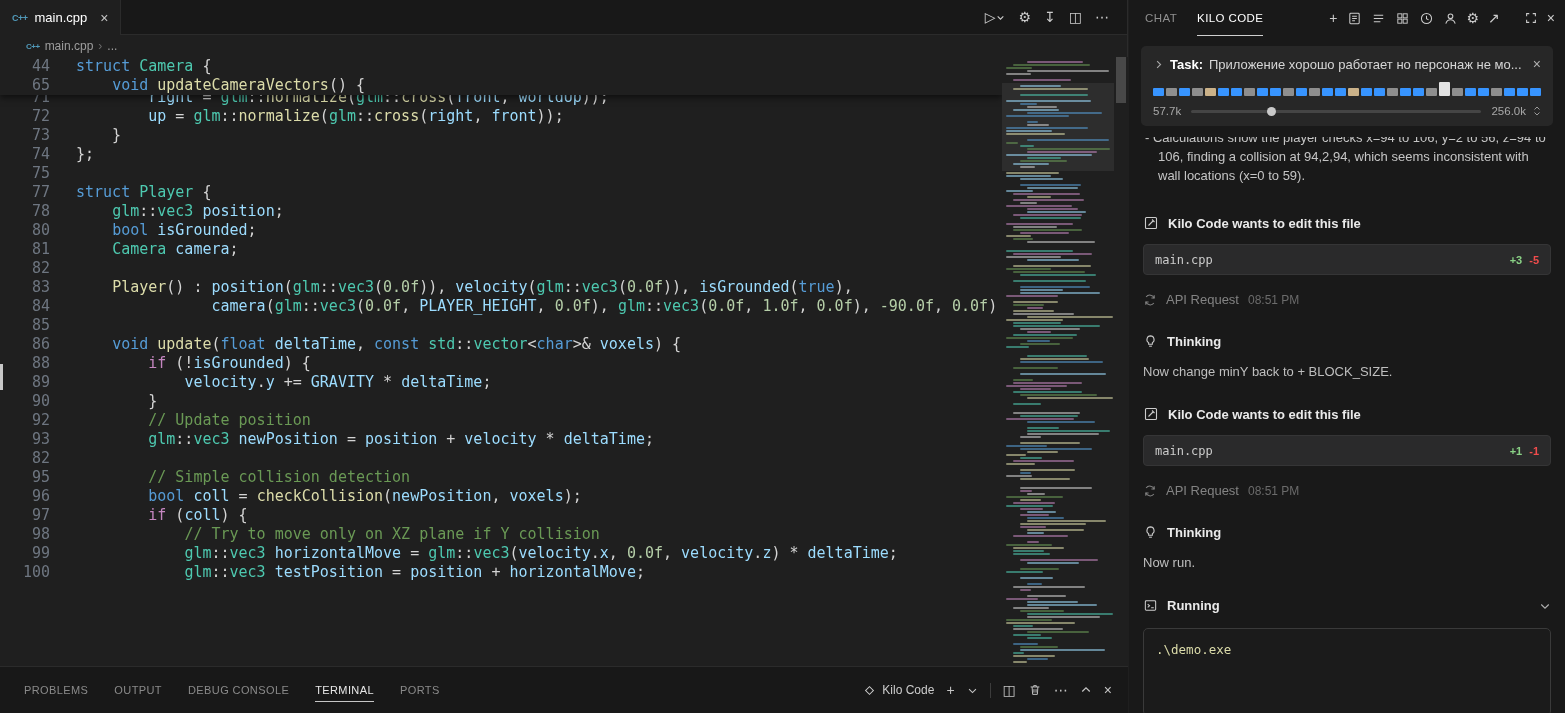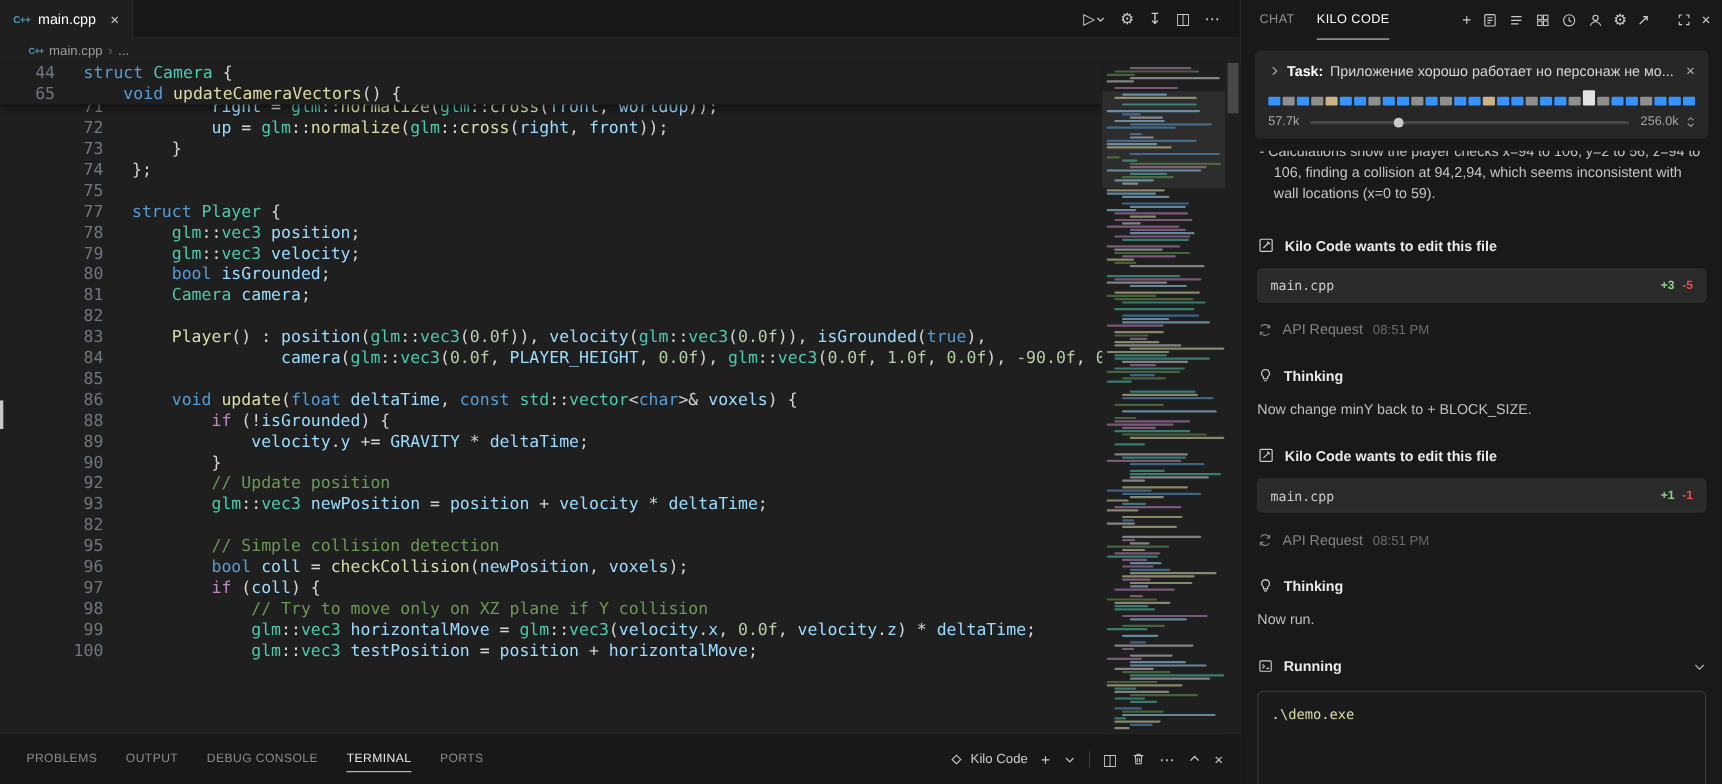--- a/index.html
+++ b/index.html
@@ -15,21 +15,21 @@
   .tab-close{color:#c5c5c5;font-size:14px;margin-left:6px;cursor:pointer;}
   .editor-actions{margin-left:auto;display:flex;align-items:center;gap:13px;padding-right:18px;color:#cccccc;}
   .editor-actions .glyph{font-size:14px;line-height:1;}
   .run-wrap{display:flex;align-items:center;gap:1px;}
 
   .breadcrumbs{position:absolute;left:0;top:35px;width:100%;height:22px;display:flex;align-items:center;gap:5px;padding-left:26px;box-sizing:border-box;font-size:12px;color:#9d9d9d;background:#1f1f1f;}
   .breadcrumbs .cpp-icon{font-size:8px;}
   .bc-sep{color:#6a6a6a;}
 
   .code-area{position:absolute;left:0;top:57px;width:1128px;height:609px;overflow:hidden;background:#1f1f1f;}
-  .lines{position:absolute;left:0;top:31px;width:1002px;overflow:hidden;padding-left:44px;}
+  .lines{position:absolute;left:0;top:31px;width:1002px;overflow:hidden;}
   .code-line{height:19px;line-height:19px;font-family:"DejaVu Sans Mono",monospace;font-size:15px;white-space:pre;overflow:hidden;}
   .ln{display:inline-block;width:50px;text-align:right;color:#6e7681;padding-right:26px;}
   .tk-k{color:#569cd6}.tk-c{color:#c586c0}.tk-t{color:#4ec9b0}.tk-f{color:#dcdcaa}
   .tk-v{color:#9cdcfe}.tk-n{color:#b5cea8}.tk-m{color:#6a9955}.tk-p{color:#d4d4d4}
 
   .sticky{position:absolute;left:0;top:0;width:1002px;background:#1f1f1f;box-shadow:0 3px 6px rgba(0,0,0,.5);z-index:5;}
 
   .minimap{position:absolute;right:14px;top:0;bottom:0;width:112px;background:#1f1f1f;z-index:6;}
   .mm-bar{position:absolute;height:2px;border-radius:1px;opacity:.55;}
   .mm-slider{position:absolute;left:0;right:0;top:26px;height:88px;background:rgba(150,150,150,.12);}
@@ -124,21 +124,20 @@
 
     <div class="code-area">
       <div class="lines" id="code-lines">
           <div class="code-line"><span class="ln">71</span><span class="tk-p">        </span><span class="tk-v">right</span><span class="tk-p"> = </span><span class="tk-t">glm</span><span class="tk-p">::</span><span class="tk-f">normalize</span><span class="tk-p">(</span><span class="tk-t">glm</span><span class="tk-p">::</span><span class="tk-f">cross</span><span class="tk-p">(</span><span class="tk-v">front</span><span class="tk-p">, </span><span class="tk-v">worldUp</span><span class="tk-p">));</span></div>
           <div class="code-line"><span class="ln">72</span><span class="tk-p">        </span><span class="tk-v">up</span><span class="tk-p"> = </span><span class="tk-t">glm</span><span class="tk-p">::</span><span class="tk-f">normalize</span><span class="tk-p">(</span><span class="tk-t">glm</span><span class="tk-p">::</span><span class="tk-f">cross</span><span class="tk-p">(</span><span class="tk-v">right</span><span class="tk-p">, </span><span class="tk-v">front</span><span class="tk-p">));</span></div>
           <div class="code-line"><span class="ln">73</span><span class="tk-p">    }</span></div>
           <div class="code-line"><span class="ln">74</span><span class="tk-p">};</span></div>
           <div class="code-line"><span class="ln">75</span></div>
           <div class="code-line"><span class="ln">77</span><span class="tk-k">struct </span><span class="tk-t">Player</span><span class="tk-p"> {</span></div>
           <div class="code-line"><span class="ln">78</span><span class="tk-p">    </span><span class="tk-t">glm</span><span class="tk-p">::</span><span class="tk-t">vec3</span><span class="tk-p"> </span><span class="tk-v">position</span><span class="tk-p">;</span></div>
-          <div class="code-line"><span class="ln">79</span><span class="tk-p">    </span><span class="tk-t">glm</span><span class="tk-p">::</span><span class="tk-t">vec3</span><span class="tk-p"> </span><span class="tk-v">velocity</span><span class="tk-p">;</span></div>
           <div class="code-line"><span class="ln">80</span><span class="tk-p">    </span><span class="tk-k">bool </span><span class="tk-v">isGrounded</span><span class="tk-p">;</span></div>
           <div class="code-line"><span class="ln">81</span><span class="tk-p">    </span><span class="tk-t">Camera</span><span class="tk-p"> </span><span class="tk-v">camera</span><span class="tk-p">;</span></div>
           <div class="code-line"><span class="ln">82</span></div>
           <div class="code-line"><span class="ln">83</span><span class="tk-p">    </span><span class="tk-f">Player</span><span class="tk-p">() : </span><span class="tk-v">position</span><span class="tk-p">(</span><span class="tk-t">glm</span><span class="tk-p">::</span><span class="tk-t">vec3</span><span class="tk-p">(</span><span class="tk-n">0.0f</span><span class="tk-p">)), </span><span class="tk-v">velocity</span><span class="tk-p">(</span><span class="tk-t">glm</span><span class="tk-p">::</span><span class="tk-t">vec3</span><span class="tk-p">(</span><span class="tk-n">0.0f</span><span class="tk-p">)), </span><span class="tk-v">isGrounded</span><span class="tk-p">(</span><span class="tk-k">true</span><span class="tk-p">),</span></div>
           <div class="code-line"><span class="ln">84</span><span class="tk-p">               </span><span class="tk-v">camera</span><span class="tk-p">(</span><span class="tk-t">glm</span><span class="tk-p">::</span><span class="tk-t">vec3</span><span class="tk-p">(</span><span class="tk-n">0.0f</span><span class="tk-p">, </span><span class="tk-v">PLAYER_HEIGHT</span><span class="tk-p">, </span><span class="tk-n">0.0f</span><span class="tk-p">), </span><span class="tk-t">glm</span><span class="tk-p">::</span><span class="tk-t">vec3</span><span class="tk-p">(</span><span class="tk-n">0.0f</span><span class="tk-p">, </span><span class="tk-n">1.0f</span><span class="tk-p">, </span><span class="tk-n">0.0f</span><span class="tk-p">), </span><span class="tk-n">-90.0f</span><span class="tk-p">, </span><span class="tk-n">0.0f</span><span class="tk-p">) {} </span><span class="tk-m">// Pitch 0.0</span></div>
           <div class="code-line"><span class="ln">85</span></div>
           <div class="code-line"><span class="ln">86</span><span class="tk-p">    </span><span class="tk-k">void </span><span class="tk-f">update</span><span class="tk-p">(</span><span class="tk-k">float </span><span class="tk-v">deltaTime</span><span class="tk-p">, </span><span class="tk-k">const </span><span class="tk-t">std</span><span class="tk-p">::</span><span class="tk-t">vector</span><span class="tk-p">&lt;</span><span class="tk-k">char</span><span class="tk-p">&gt;&amp; </span><span class="tk-v">voxels</span><span class="tk-p">) {</span></div>
           <div class="code-line"><span class="ln">88</span><span class="tk-p">        </span><span class="tk-c">if</span><span class="tk-p"> (!</span><span class="tk-v">isGrounded</span><span class="tk-p">) {</span></div>
           <div class="code-line"><span class="ln">89</span><span class="tk-p">            </span><span class="tk-v">velocity</span><span class="tk-p">.</span><span class="tk-v">y</span><span class="tk-p"> += </span><span class="tk-v">GRAVITY</span><span class="tk-p"> * </span><span class="tk-v">deltaTime</span><span class="tk-p">;</span></div>
           <div class="code-line"><span class="ln">90</span><span class="tk-p">        }</span></div>

